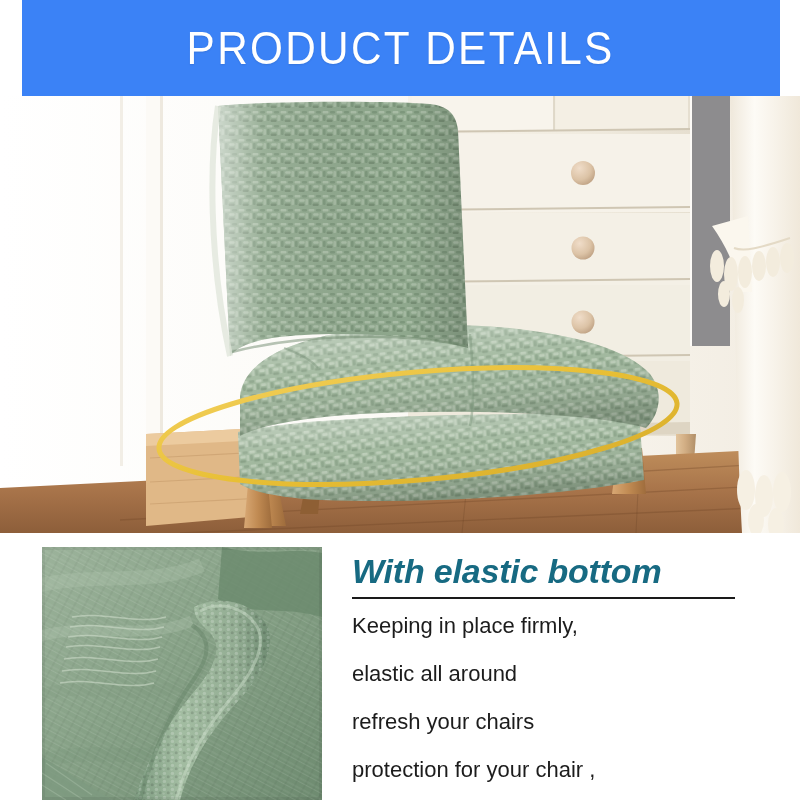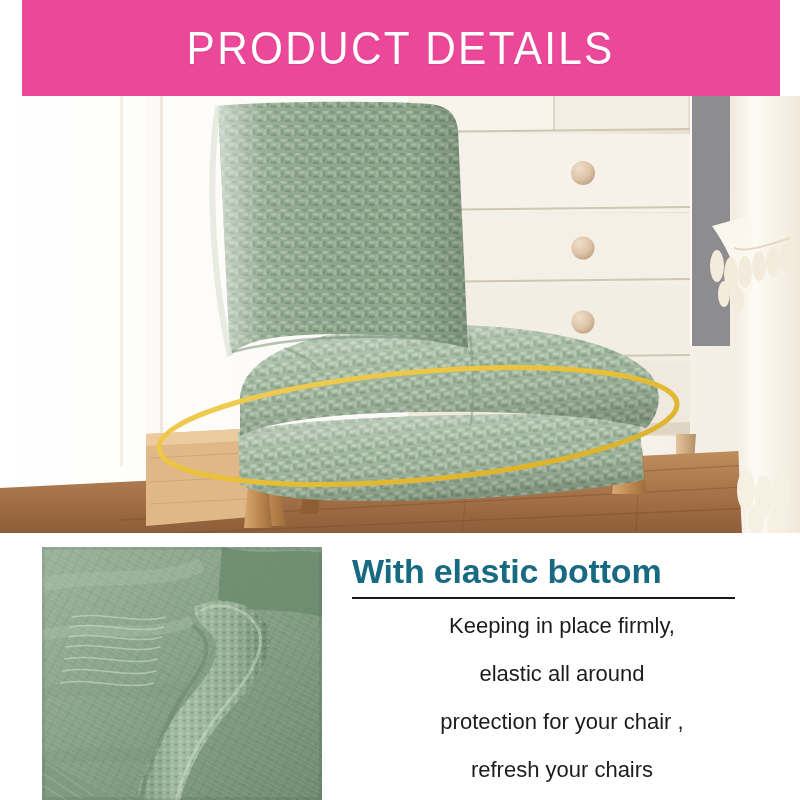--- a/index.html
+++ b/index.html
@@ -8,21 +8,21 @@
     background:#ffffff;
     font-family:"Liberation Sans","DejaVu Sans",sans-serif;
     overflow:hidden;
     position:relative;
   }
   #page{position:relative;width:800px;height:800px;overflow:hidden;background:#fff;}
 
   
   .banner{
     position:absolute;left:22px;top:0;width:758px;height:96px;
-    background:#ec4899;
+    background:#3b82f6;
     display:flex;align-items:center;justify-content:center;
   }
   .banner-title{
     color:#ffffff;
     font-size:46px;
     font-weight:400;
     letter-spacing:2.5px;
     line-height:1;
     transform:scaleX(0.92);
     white-space:nowrap;
@@ -44,36 +44,36 @@
   .detail-svg{position:absolute;left:0;top:0;width:280px;height:253px;}
 
   
   .info{
     position:absolute;left:352px;top:552px;width:420px;
   }
   .info-heading{
     color:#176a82;
     font-size:34px;
     font-weight:bold;
+    font-style:italic;
     line-height:1.15;
     letter-spacing:-0.2px;
     white-space:nowrap;
   }
   .info-rule{
     margin-top:6px;
     width:383px;height:2px;background:#1a1a1a;
   }
   .info-body{margin-top:16px;}
   .info-line{
     color:#1c1c1c;
     font-size:22px;
     line-height:1;
     margin-bottom:26px;
     white-space:nowrap;
-    text-align:center;
   }
   .info-line:last-child{margin-bottom:0;}
 </style>
 </head>
 <body>
 
 <div id="page">
 
   <div class="banner">
     <div class="banner-title">PRODUCT DETAILS</div>
@@ -361,18 +361,18 @@
       <rect x="0" y="0" width="280" height="253" fill="none" stroke="#000000" stroke-opacity="0.06" stroke-width="6"></rect>
     </svg>
   </div>
 
   <div class="info">
     <div class="info-heading">With elastic bottom</div>
     <div class="info-rule"></div>
     <div class="info-body">
       <div class="info-line">Keeping in place firmly,</div>
       <div class="info-line">elastic all around</div>
+      <div class="info-line">refresh your chairs</div>
       <div class="info-line">protection for your chair ,</div>
-      <div class="info-line">refresh your chairs</div>
     </div>
   </div>
 
 </div>
 
 </body></html>

